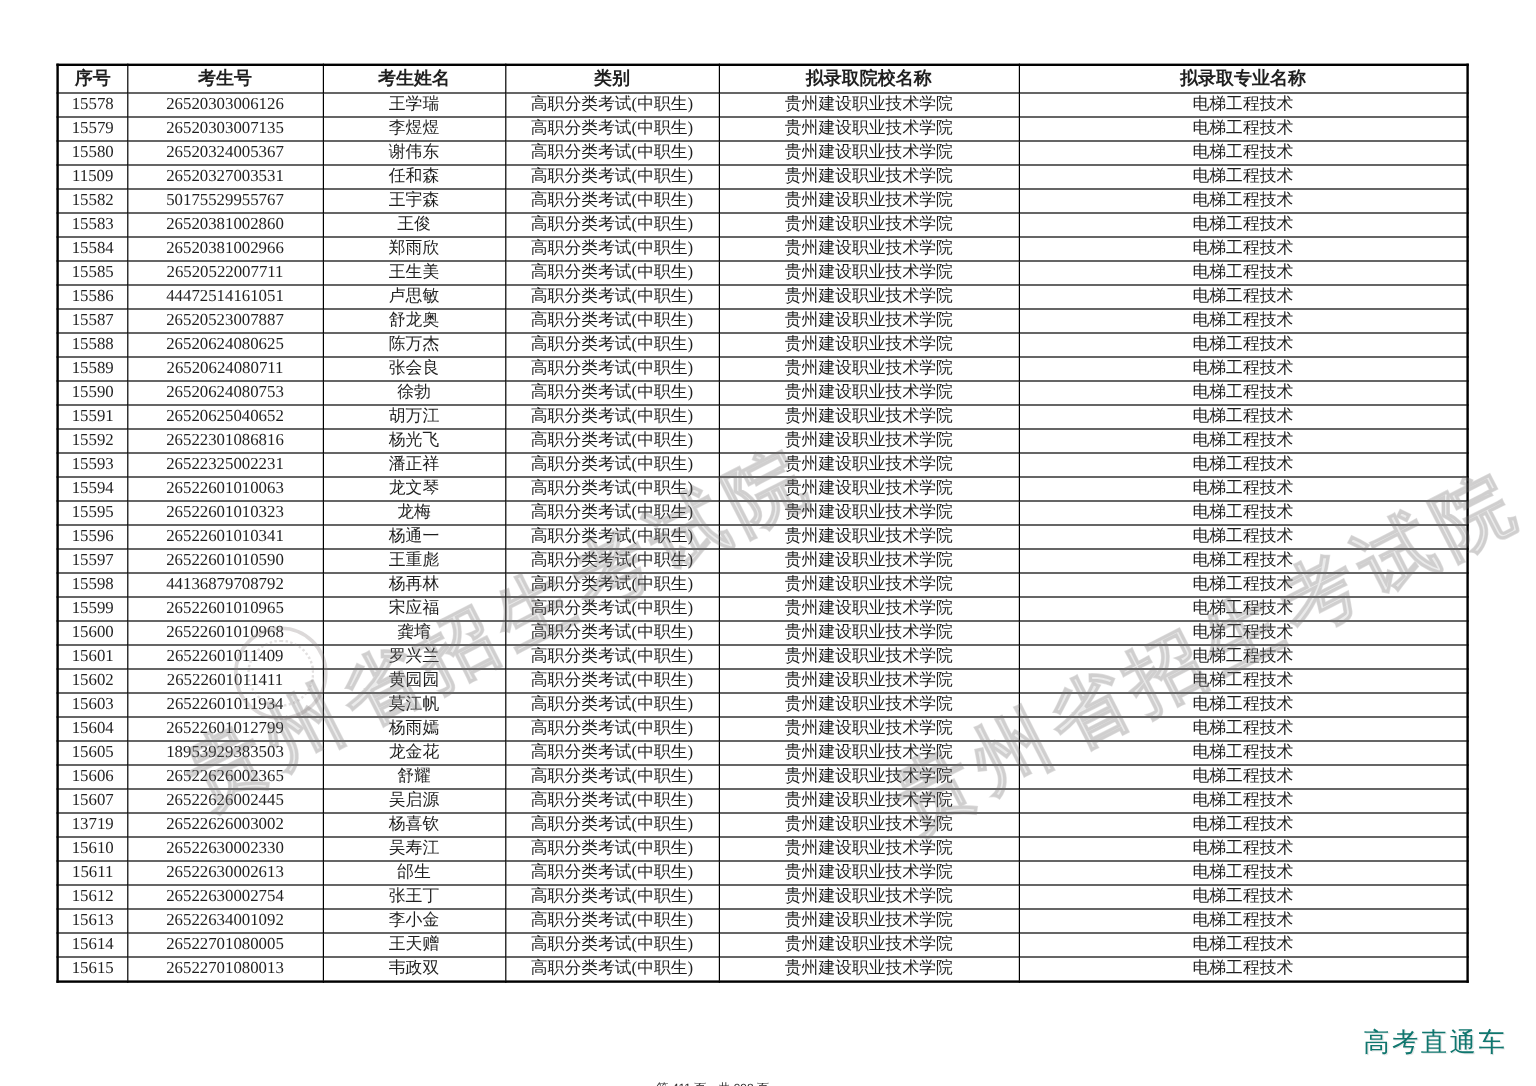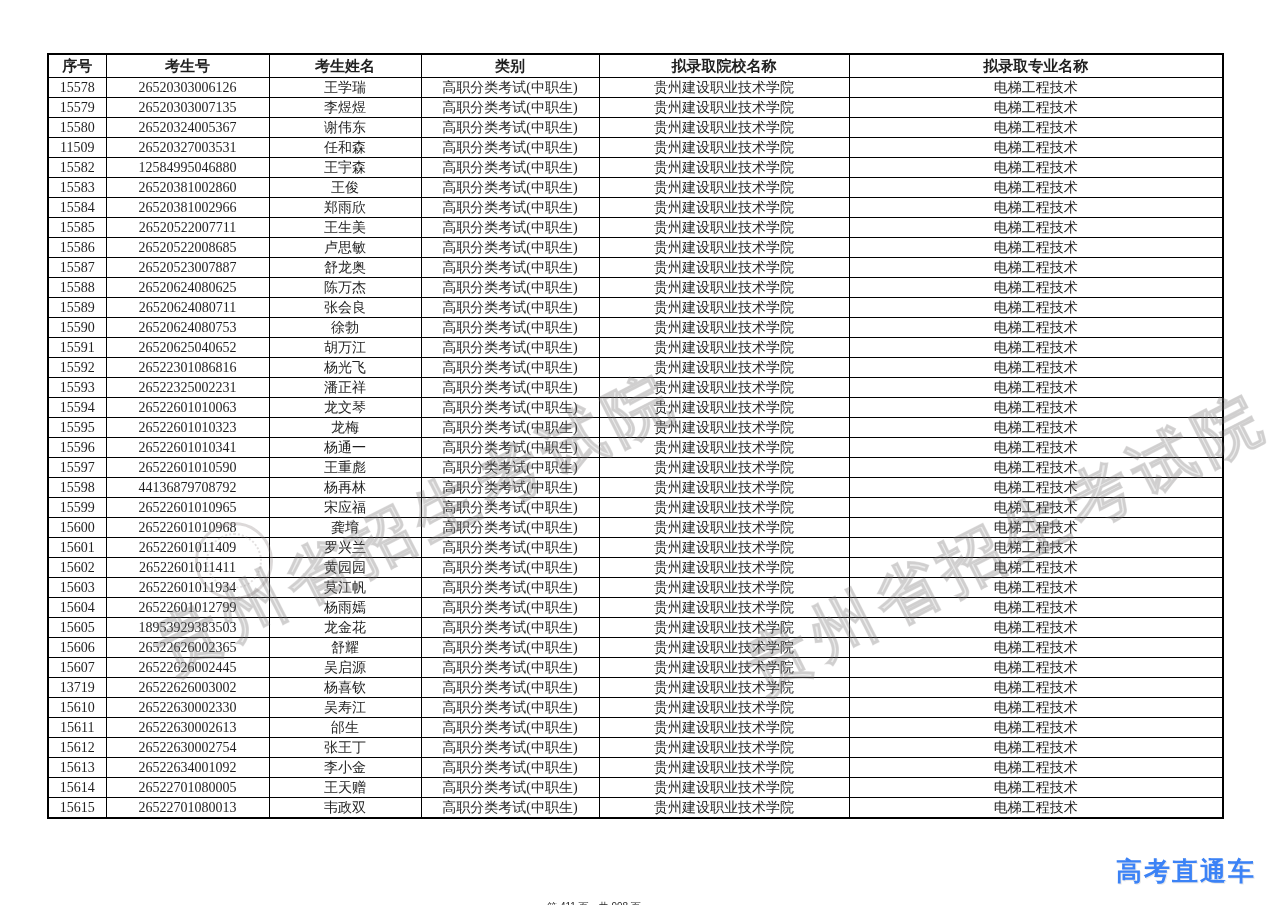--- a/index.html
+++ b/index.html
@@ -63,23 +63,23 @@
     border-radius: 50%;
   }
   .wm-seal-inner {
     position: absolute; left: 8px; top: 8px;
     width: 56px; height: 56px;
     border: 2px dotted rgba(140,130,130,0.25);
     border-radius: 50%;
   }
   .wm-brand {
     position: absolute; right: 24px; top: 854px;
-    font-size: 26px;
-    font-weight: bold;
-    color: #3b82f6;
+    font-size: 22px;
+    font-weight: normal;
+    color: #0f766e;
     text-shadow: 1px 1px 0 #e9e9e9;
     letter-spacing: 2px;
   }
 
   
   .page-footer {
     position: absolute; left: 0; top: 900px; width: 1188px;
     text-align: center;
     font-size: 10px;
     color: #2a2a2a;
@@ -138,21 +138,21 @@
         <tr>
       <td>11509</td>
       <td>26520327003531</td>
       <td>任和森</td>
       <td>高职分类考试(中职生)</td>
       <td>贵州建设职业技术学院</td>
       <td>电梯工程技术</td>
     </tr>
         <tr>
       <td>15582</td>
-      <td>12584995046880</td>
+      <td>50175529955767</td>
       <td>王宇森</td>
       <td>高职分类考试(中职生)</td>
       <td>贵州建设职业技术学院</td>
       <td>电梯工程技术</td>
     </tr>
         <tr>
       <td>15583</td>
       <td>26520381002860</td>
       <td>王俊</td>
       <td>高职分类考试(中职生)</td>
@@ -170,21 +170,21 @@
         <tr>
       <td>15585</td>
       <td>26520522007711</td>
       <td>王生美</td>
       <td>高职分类考试(中职生)</td>
       <td>贵州建设职业技术学院</td>
       <td>电梯工程技术</td>
     </tr>
         <tr>
       <td>15586</td>
-      <td>26520522008685</td>
+      <td>44472514161051</td>
       <td>卢思敏</td>
       <td>高职分类考试(中职生)</td>
       <td>贵州建设职业技术学院</td>
       <td>电梯工程技术</td>
     </tr>
         <tr>
       <td>15587</td>
       <td>26520523007887</td>
       <td>舒龙奥</td>
       <td>高职分类考试(中职生)</td>

